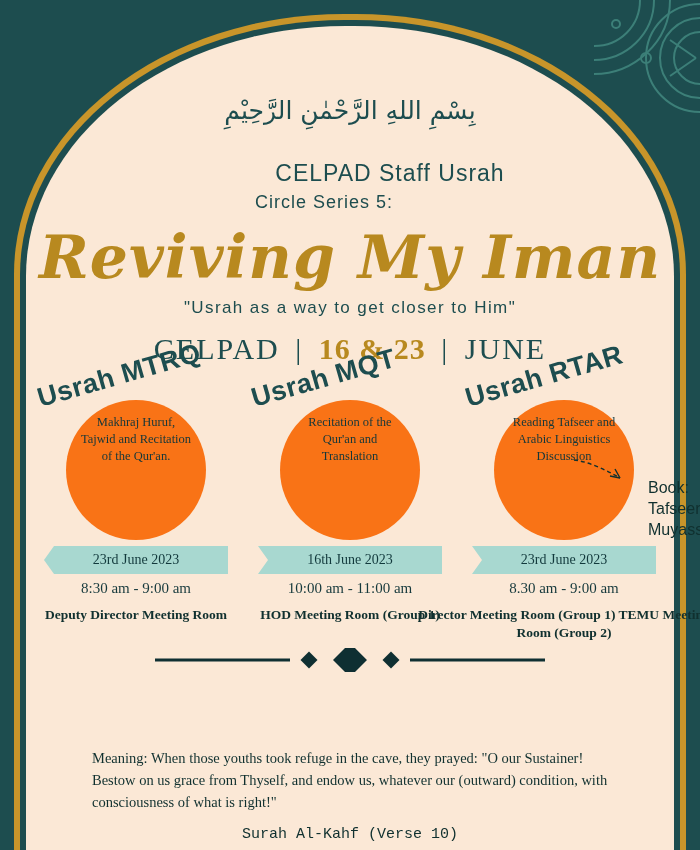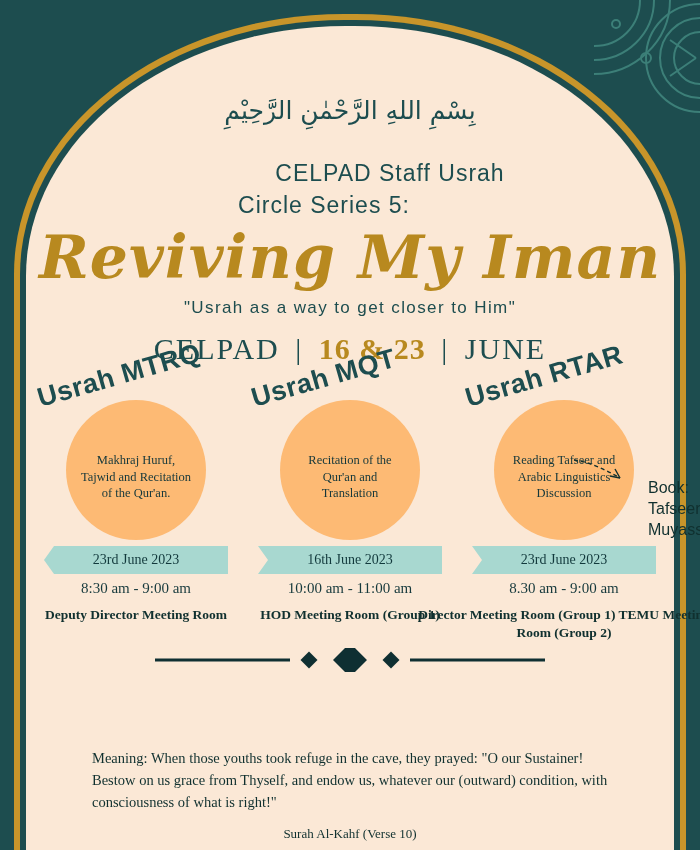--- a/index.html
+++ b/index.html
@@ -89,21 +89,21 @@
     letter-spacing: 1px;
     color: #1d4d4f;
     font-family: "Liberation Sans", sans-serif;
     padding-left: 40px;
   }
   .series-line2 {
     position: absolute;
     top: 192px;
     width: 648px;
     text-align: center;
-    font-size: 23px;
+    font-size: 18px;
     letter-spacing: 1px;
     color: #1d4d4f;
     font-family: "Liberation Sans", sans-serif;
   }
   .main-title {
     position: absolute;
     top: 222px;
     width: 700px;
     text-align: center;
     font-size: 60px;
@@ -163,23 +163,22 @@
   .col-1 { left: 252px; }
   .col-2 { left: 466px; }
 
   .circle {
     position: absolute;
     top: 22px;
     left: 28px;
     width: 140px;
     height: 140px;
     border-radius: 50%;
-    background: #fdba74;
+    background: #f97316;
     display: flex;
-    align-items: center;
     justify-content: center;
     text-align: center;
   }
   .circle-text {
     font-size: 12.5px;
     line-height: 1.34;
     color: #14373a;
     font-family: "Liberation Serif", serif;
     padding: 0 14px;
     margin-top: 14px;
@@ -287,23 +286,23 @@
     line-height: 1.5;
     color: #10302f;
     font-family: "Liberation Serif", serif;
     text-align: left;
   }
   .surah {
     position: absolute;
     top: 826px;
     width: 700px;
     text-align: center;
-    font-size: 13px;
+    font-size: 15px;
     color: #10302f;
-    font-family: Liberation Serif, serif;
+    font-family: Liberation Mono, monospace;
   }
 </style>
 </head>
 <body>
 
 <div class="teal-bg"></div>
 
 <div class="corner-pattern">
   <svg width="180" height="120" viewBox="0 0 180 120">
     <g fill="none" stroke="#3c7f78" stroke-width="2">

